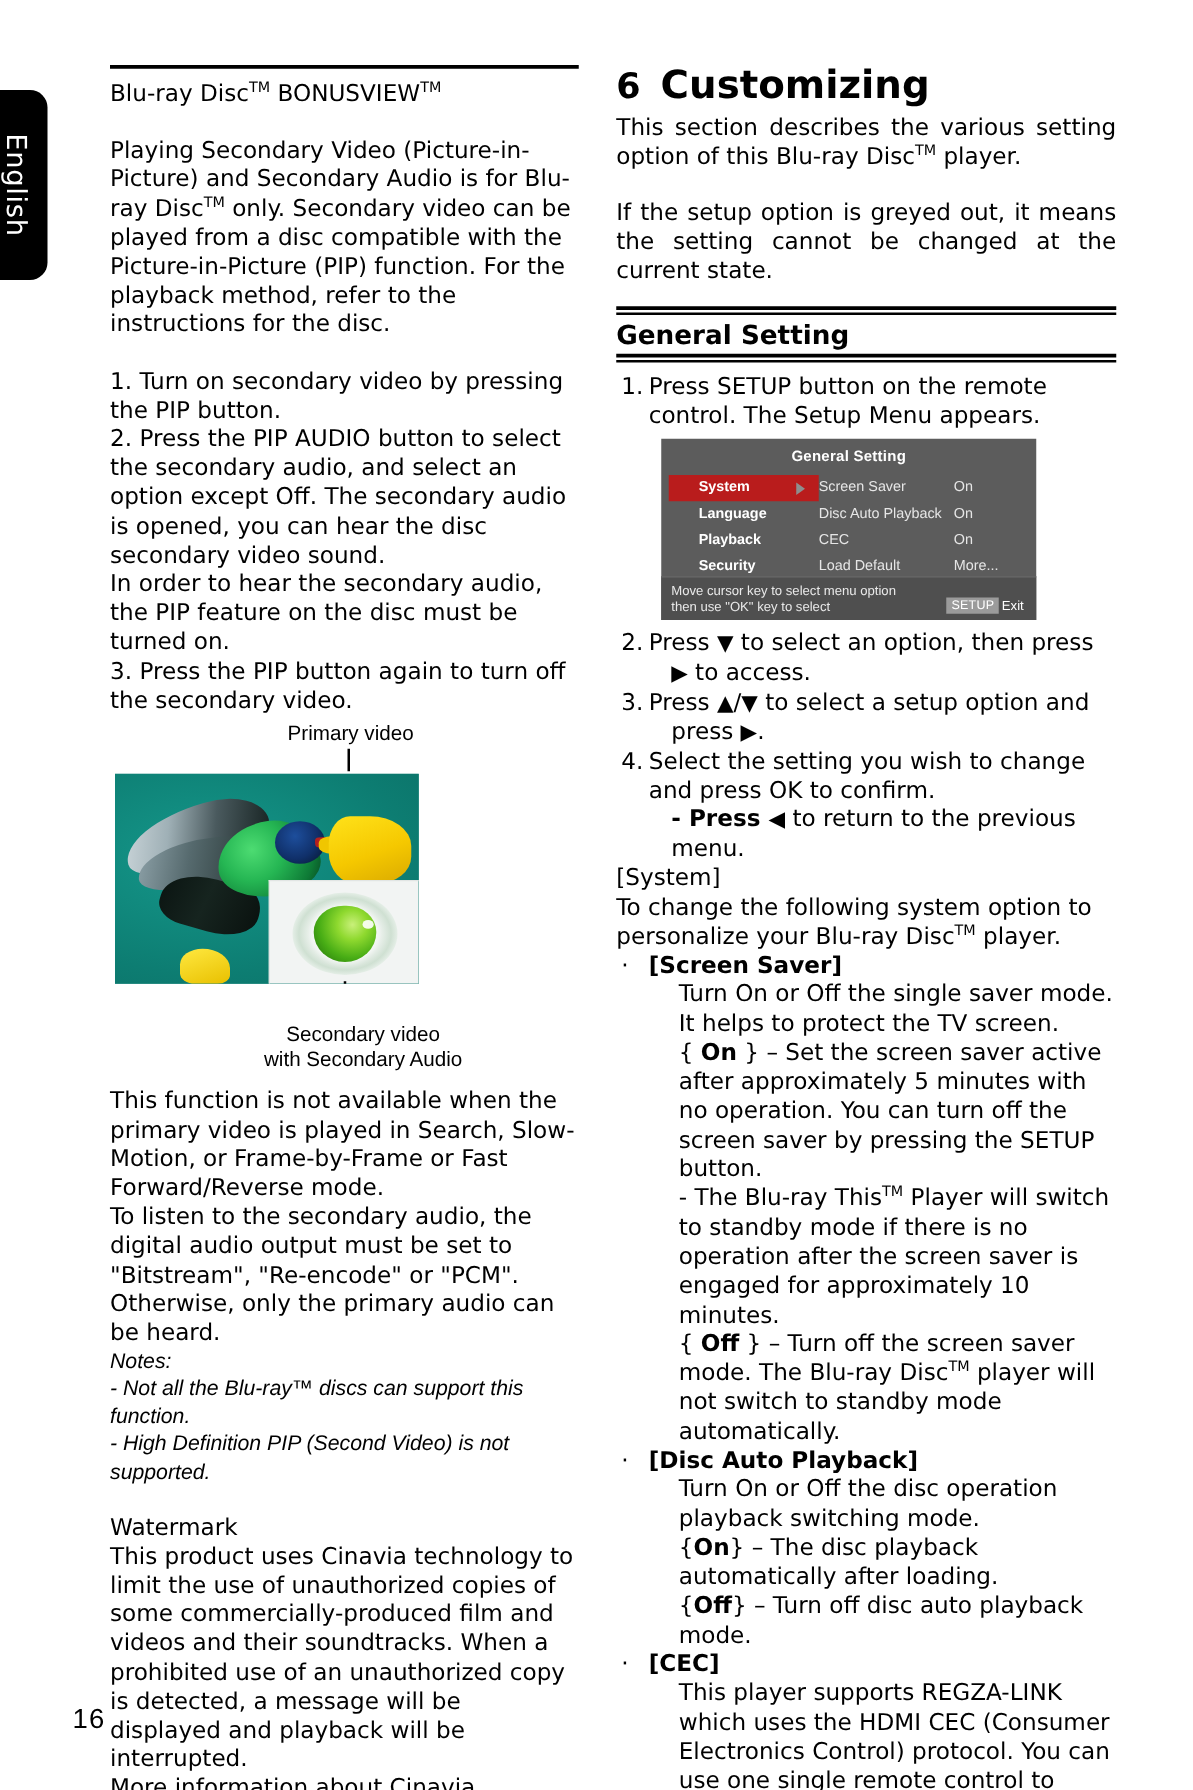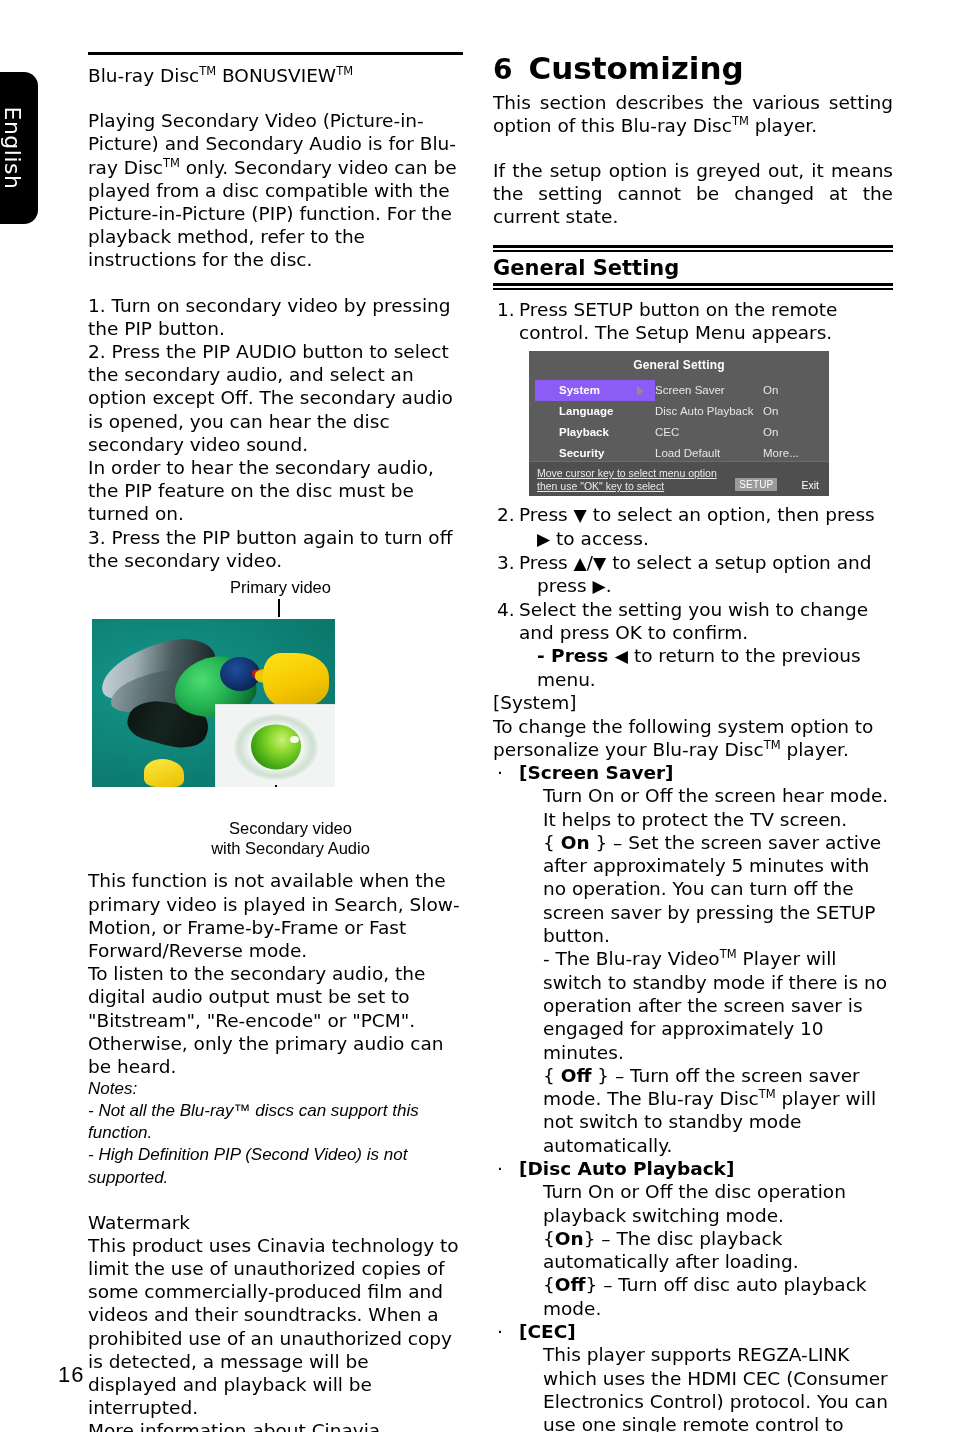--- a/index.html
+++ b/index.html
@@ -314,21 +314,21 @@
   }
   .setup-cat {
     font-size: 11.5px;
     font-weight: bold;
     height: 21px;
     line-height: 21px;
     padding-left: 30px;
     position: relative;
   }
   .setup-cat.active {
-    background: #8b5cf6;
+    background: #b91c1c;
     color: #ffffff;
     margin-left: 6px;
     padding-left: 24px;
     width: 96px;
   }
   #cat-arrow {
     position: absolute;
     left: 108px;
     top: 6px;
     width: 0; height: 0;
@@ -353,29 +353,28 @@
     background: #4f4f4f;
     border-top: 1px solid #6b6b6b;
   }
   #setup-footer-text {
     position: absolute;
     left: 8px;
     top: 5px;
     font-size: 10.5px;
     line-height: 13px;
     color: #e9e9e9;
-    text-decoration: underline;
   }
   #setup-exit {
     position: absolute;
     right: 10px;
     bottom: 5px;
     display: flex;
     align-items: center;
-    gap: 24px;
+    gap: 2px;
     font-size: 10.5px;
   }
   #setup-key {
     background: #9b9b9b;
     color: #ffffff;
     padding: 1px 4px;
     font-size: 10px;
     letter-spacing: 0.2px;
   }
 
@@ -567,23 +566,23 @@
     <span class="btext"><span>Select the setting you wish to change and press OK to confirm.</span><span class="indent"><b>- Press </b><span class="arrow">◀</span><span> to return to the previous menu.</span></span></span>
   </div>
 
   <div class="h-bold" style="margin-top:0">[System]</div>
   <p class="body"><span>To change the following system option to personalize your Blu-ray Disc</span><sup class="tm">TM</sup><span> player.</span></p>
 
   <div class="bullet-item">
     <span class="dot">·</span>
     <span class="btext">
       <b>[Screen Saver]</b>
-      <span class="sub-indent" style="display:block">Turn On or Off the screen hear mode. It helps to protect the TV screen.</span>
+      <span class="sub-indent" style="display:block">Turn On or Off the single saver mode. It helps to protect the TV screen.</span>
       <span class="sub-indent" style="display:block"><span>{ </span><b>On</b><span> } </span><span>– Set the screen saver active after approximately 5 minutes with no operation. You can turn off the screen saver by pressing the SETUP button.</span></span>
-      <span class="sub-indent" style="display:block"><span>- The Blu-ray Video</span><sup class="tm">TM</sup><span> Player will switch to standby mode if there is no operation after the screen saver is engaged for approximately 10 minutes.</span></span>
+      <span class="sub-indent" style="display:block"><span>- The Blu-ray This</span><sup class="tm">TM</sup><span> Player will switch to standby mode if there is no operation after the screen saver is engaged for approximately 10 minutes.</span></span>
       <span class="sub-indent" style="display:block"><span>{ </span><b>Off</b><span> } </span><span>– Turn off the screen saver mode. The Blu-ray Disc</span><sup class="tm">TM</sup><span> player will not switch to standby mode automatically.</span></span>
     </span>
   </div>
 
   <div class="bullet-item">
     <span class="dot">·</span>
     <span class="btext">
       <b>[Disc Auto Playback]</b>
       <span class="sub-indent" style="display:block">Turn On or Off the disc operation playback switching mode.</span>
       <span class="sub-indent" style="display:block"><span>{</span><b>On</b><span>} </span><span>– The disc playback automatically after loading.</span></span>

